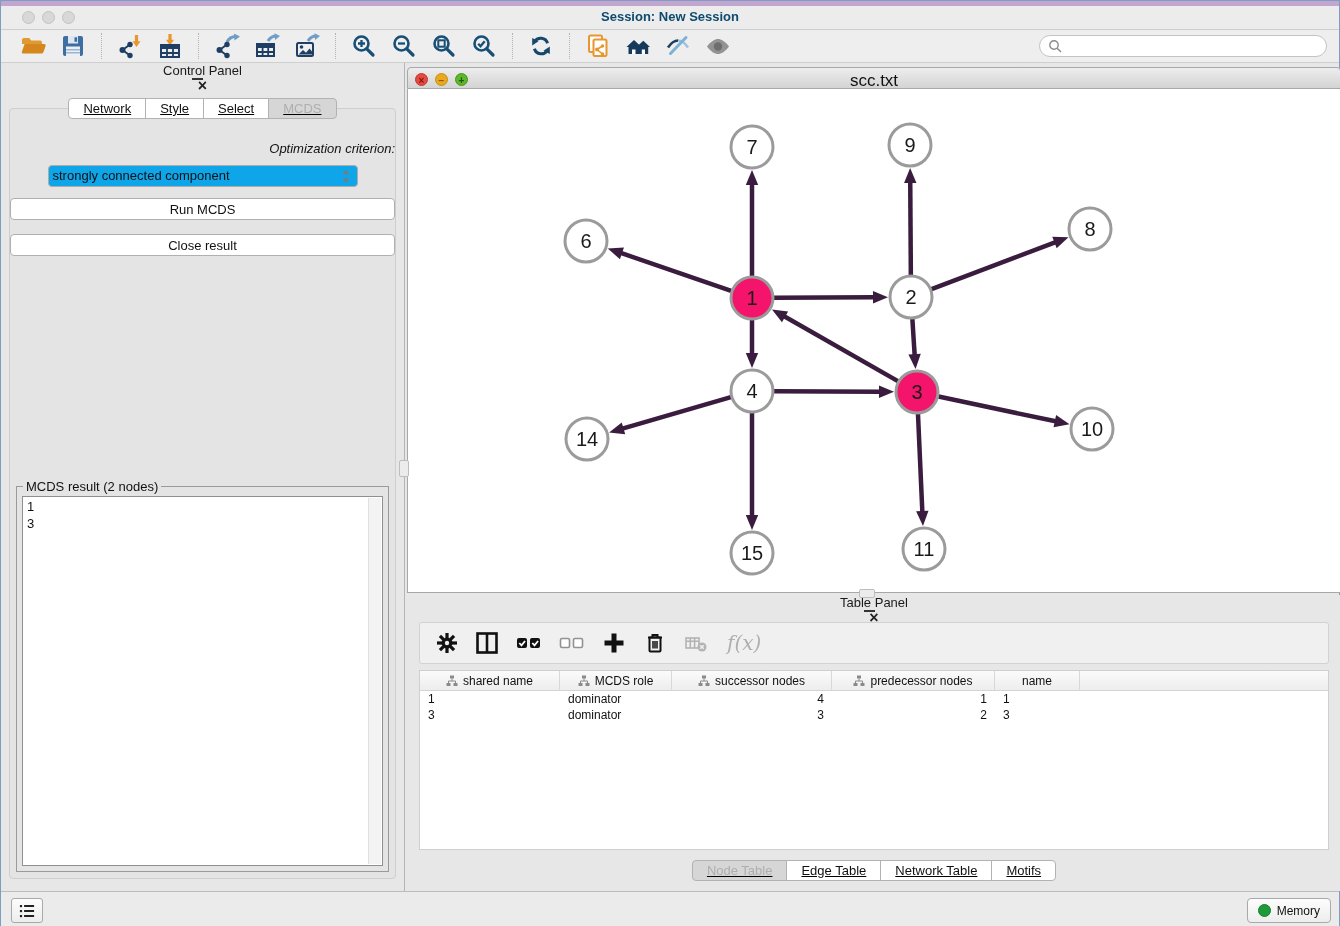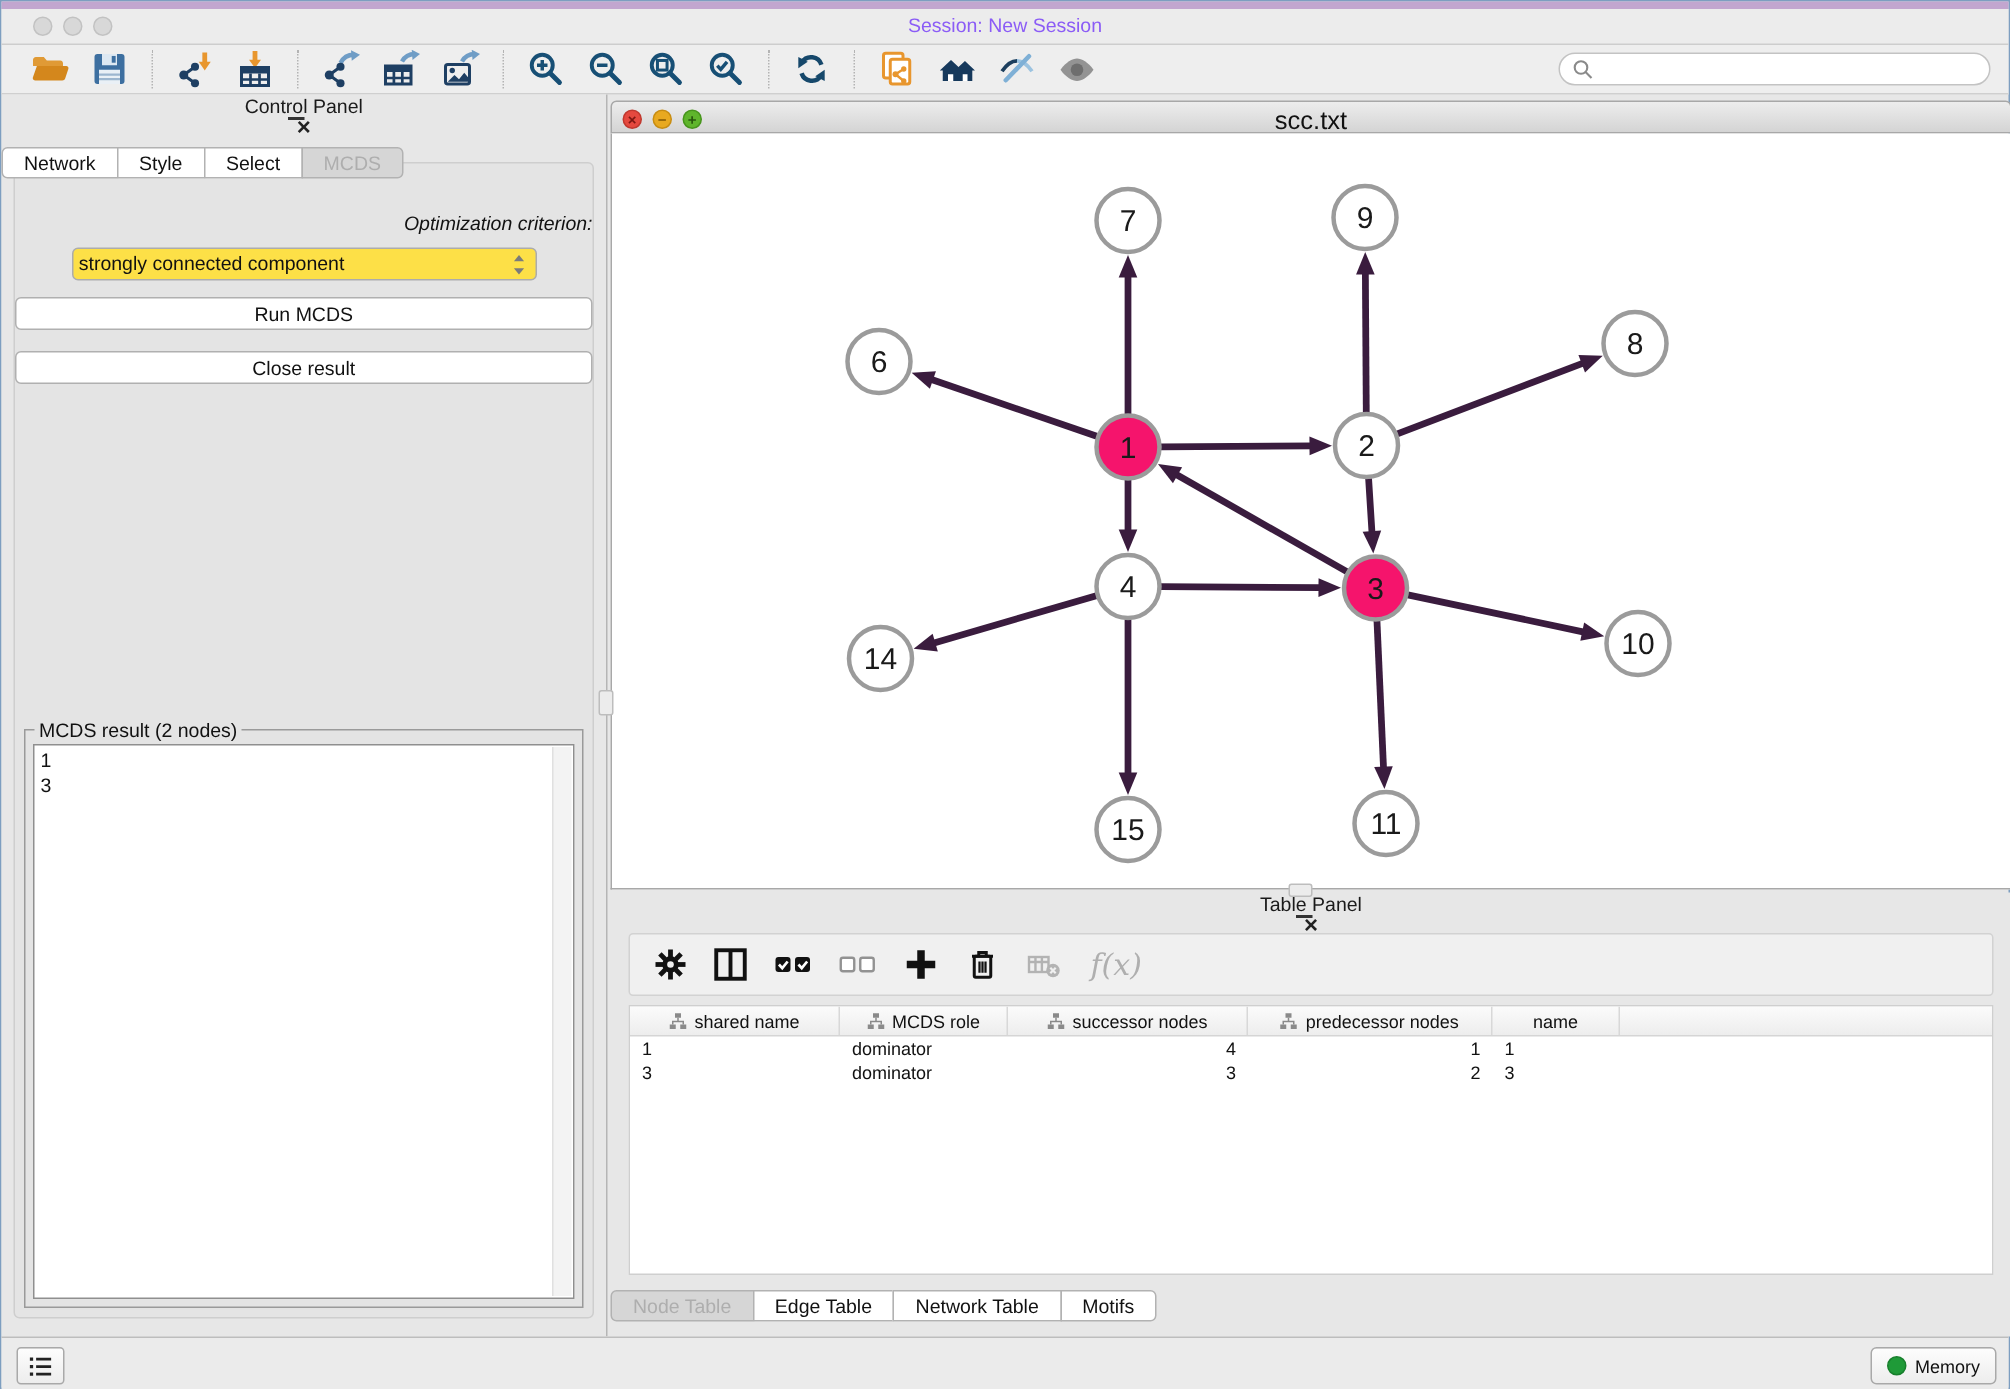--- a/index.html
+++ b/index.html
@@ -3,44 +3,44 @@
 <meta charset="utf-8">
 <style>
   * { margin:0; padding:0; box-sizing:border-box; }
   html,body { width:1340px; height:926px; }
   body { font-family:"Liberation Sans", sans-serif; background:#e7e7e7; overflow:hidden; }
   #app { position:relative; width:1340px; height:926px; background:#e7e7e7; border:1px solid #7d9ec0; }
 
   
   .accent-strip { position:absolute; left:0; top:0; width:100%; height:5px; background:#c2a6cf; }
   .titlebar { position:absolute; left:0; top:5px; width:100%; height:24px; background:#ececec; border-bottom:1px solid #cdcdcd; }
-  .titlebar .title { position:absolute; left:0; right:0; top:3px; text-align:center; font-size:13px; color:#8b5cf6; }
+  .titlebar .title { position:absolute; left:0; right:0; top:3px; text-align:center; font-size:13px; color:#0c4a6e;font-weight:bold; }
   .tl-dot { position:absolute; top:5px; width:13px; height:13px; border-radius:50%; background:#d8d8d8; border:1px solid #c2c2c2; }
 
   
   .toolbar { position:absolute; left:0; top:29px; width:100%; height:33px; background:#eeeeee; border-bottom:1px solid #cfcfcf; display:flex; align-items:center; padding:0 12px; }
   .tb-icon { width:26px; height:26px; margin:0 7px; flex:0 0 auto; }
   .tb-sep { width:1px; height:26px; border-left:1px dotted #b3b3b3; margin:0 8px; flex:0 0 auto; }
   .search-box { margin-left:auto; width:288px; height:22px; background:#fff; border:1px solid #c3c3c3; border-radius:12px; display:flex; align-items:center; padding-left:8px; }
 
   
   .control-panel { position:absolute; left:0; top:62px; width:404px; height:828px; background:#e7e7e7; border-right:1px solid #b5b5b5; }
   .panel-header { height:26px; display:flex; align-items:center; padding:0 12px; font-size:13px; color:#1a1a1a;flex-direction:column; }
   .panel-header .spacer { flex:1; }
   .win-float { width:11px; height:11px; border:1.6px solid #333; display:inline-block; margin-right:10px; }
   .win-close { font-size:16px; font-weight:900; color:#222; line-height:11px; }
-  .seg-tabs { position:absolute; left:0; right:0; display:flex; z-index:3; }
+  .seg-tabs { position:absolute; left:0; right:0; display:flex; justify-content:center; z-index:3;text-decoration:underline; }
   .seg-tab { height:21px; line-height:19px; padding:0 14px; font-size:13px; color:#111; background:#fff; border:1px solid #b2b2b2; margin-left:-1px; }
   .seg-tab:first-child { border-radius:4px 0 0 4px; margin-left:0; }
   .seg-tab:last-child { border-radius:0 4px 4px 0; }
   .seg-tab.selected { background:#d6d6d6; color:#aeaeae; }
   .cp-tabs { top:35px; }
   .cp-content { position:absolute; left:8px; right:8px; top:45px; bottom:12px; background:#e4e4e4; border:1px solid #cecece; border-radius:4px; }
   .opt-label { text-align:right; margin-top:32px; font-size:13px; color:#111;font-style:italic; }
-  .criterion-select { position:relative; margin:9px auto 0; width:310px; height:22px; background:#fde047; border:1px solid #acacac; border-radius:4px; font-size:13px; line-height:20px; padding-left:4px; color:#111; }
+  .criterion-select { position:relative; margin:9px auto 0; width:310px; height:22px; background:#0ea5e9; border:1px solid #acacac; border-radius:4px; font-size:13px; line-height:20px; padding-left:4px; color:#111; }
   .stepper { position:absolute; right:4px; top:2px; }
   .btn-row { display:flex; justify-content:center; gap:14px; margin-top:11px;flex-direction:column; }
   .mac-btn { height:22px; padding:0 15px; background:#fff; border:1px solid #b0b0b0; border-radius:4px; font-size:13px; color:#111; font-family:"Liberation Sans",sans-serif; }
   .result-group { position:absolute; left:6px; right:6px; top:377px; bottom:6px; border:1px solid #9a9a9a; }
   .result-legend { position:absolute; top:-8px; left:6px; background:#e4e4e4; padding:0 3px; font-size:13px; color:#111; }
   .result-text { position:absolute; left:5px; right:5px; top:9px; bottom:5px; background:#fff; border:1px solid #8f8f8f; font-size:13px; color:#111; padding:1px 4px; line-height:17px; }
   .result-scroll { position:absolute; right:1px; top:1px; bottom:1px; width:13px; background:#f3f3f3; border-left:1px solid #e0e0e0; }
 
   
   .v-handle { position:absolute; left:398px; top:459px; width:10px; height:17px; background:#ececec; border:1px solid #bdbdbd; border-radius:2px; z-index:5; }

